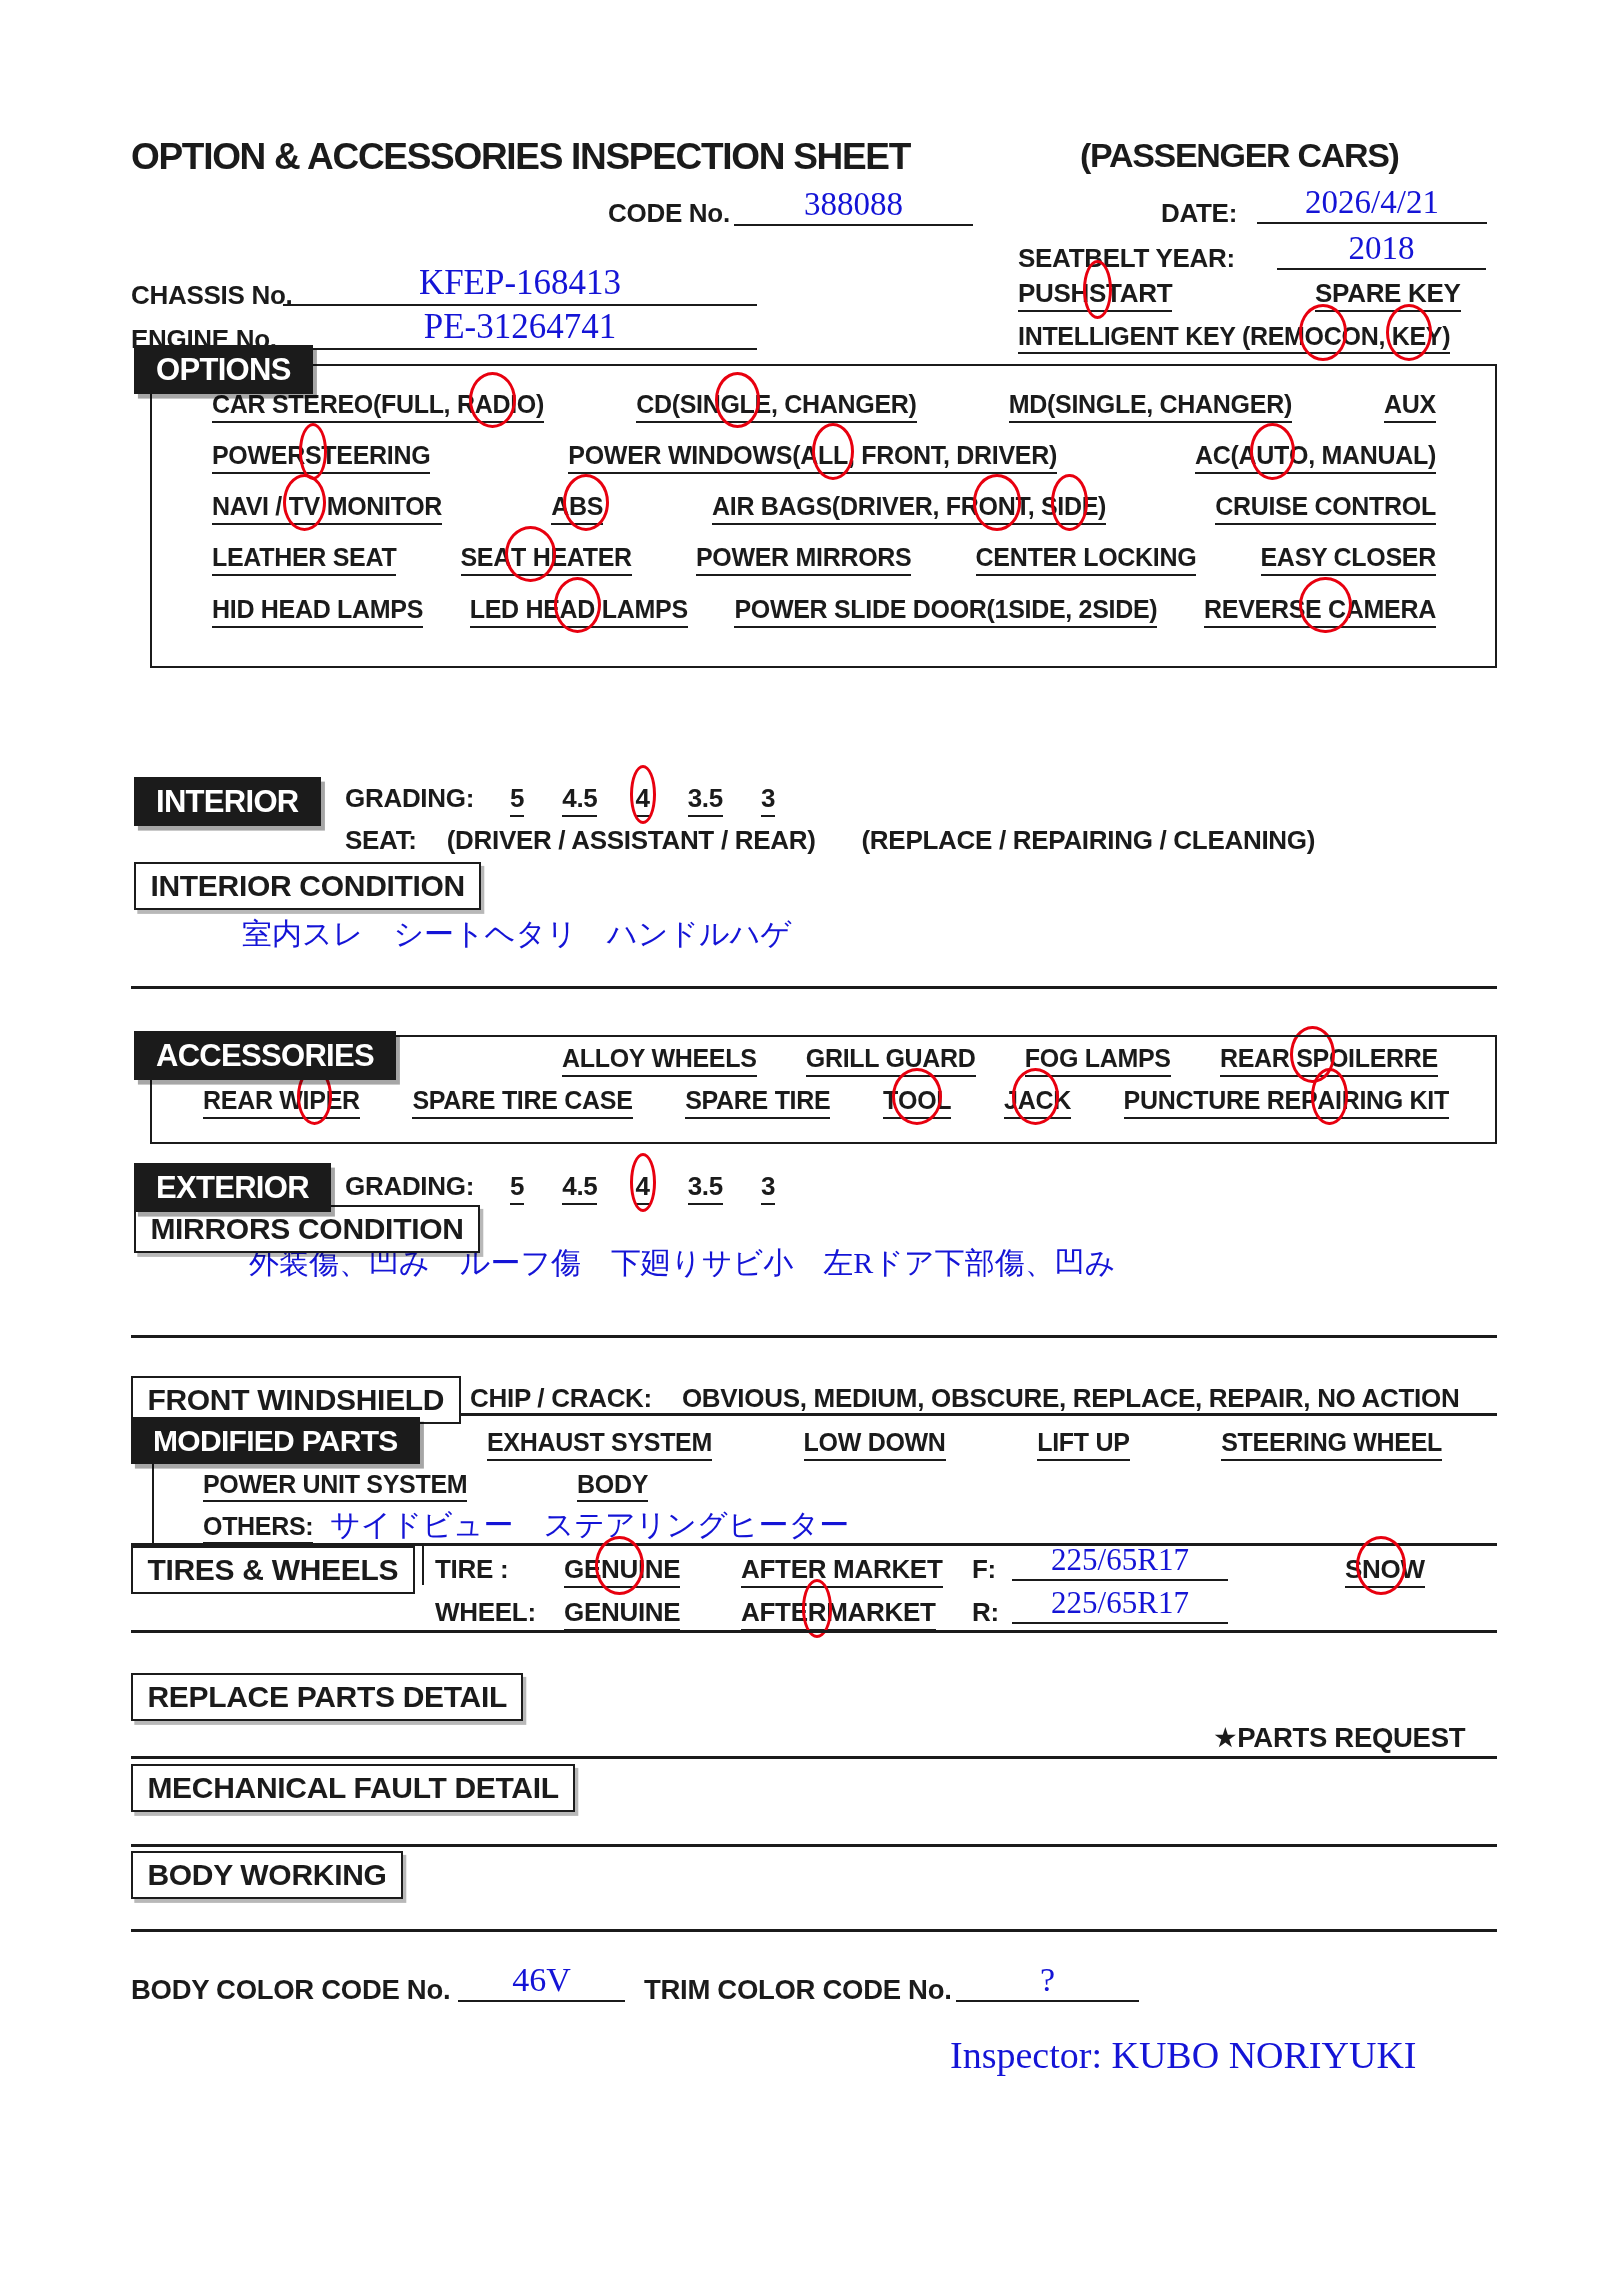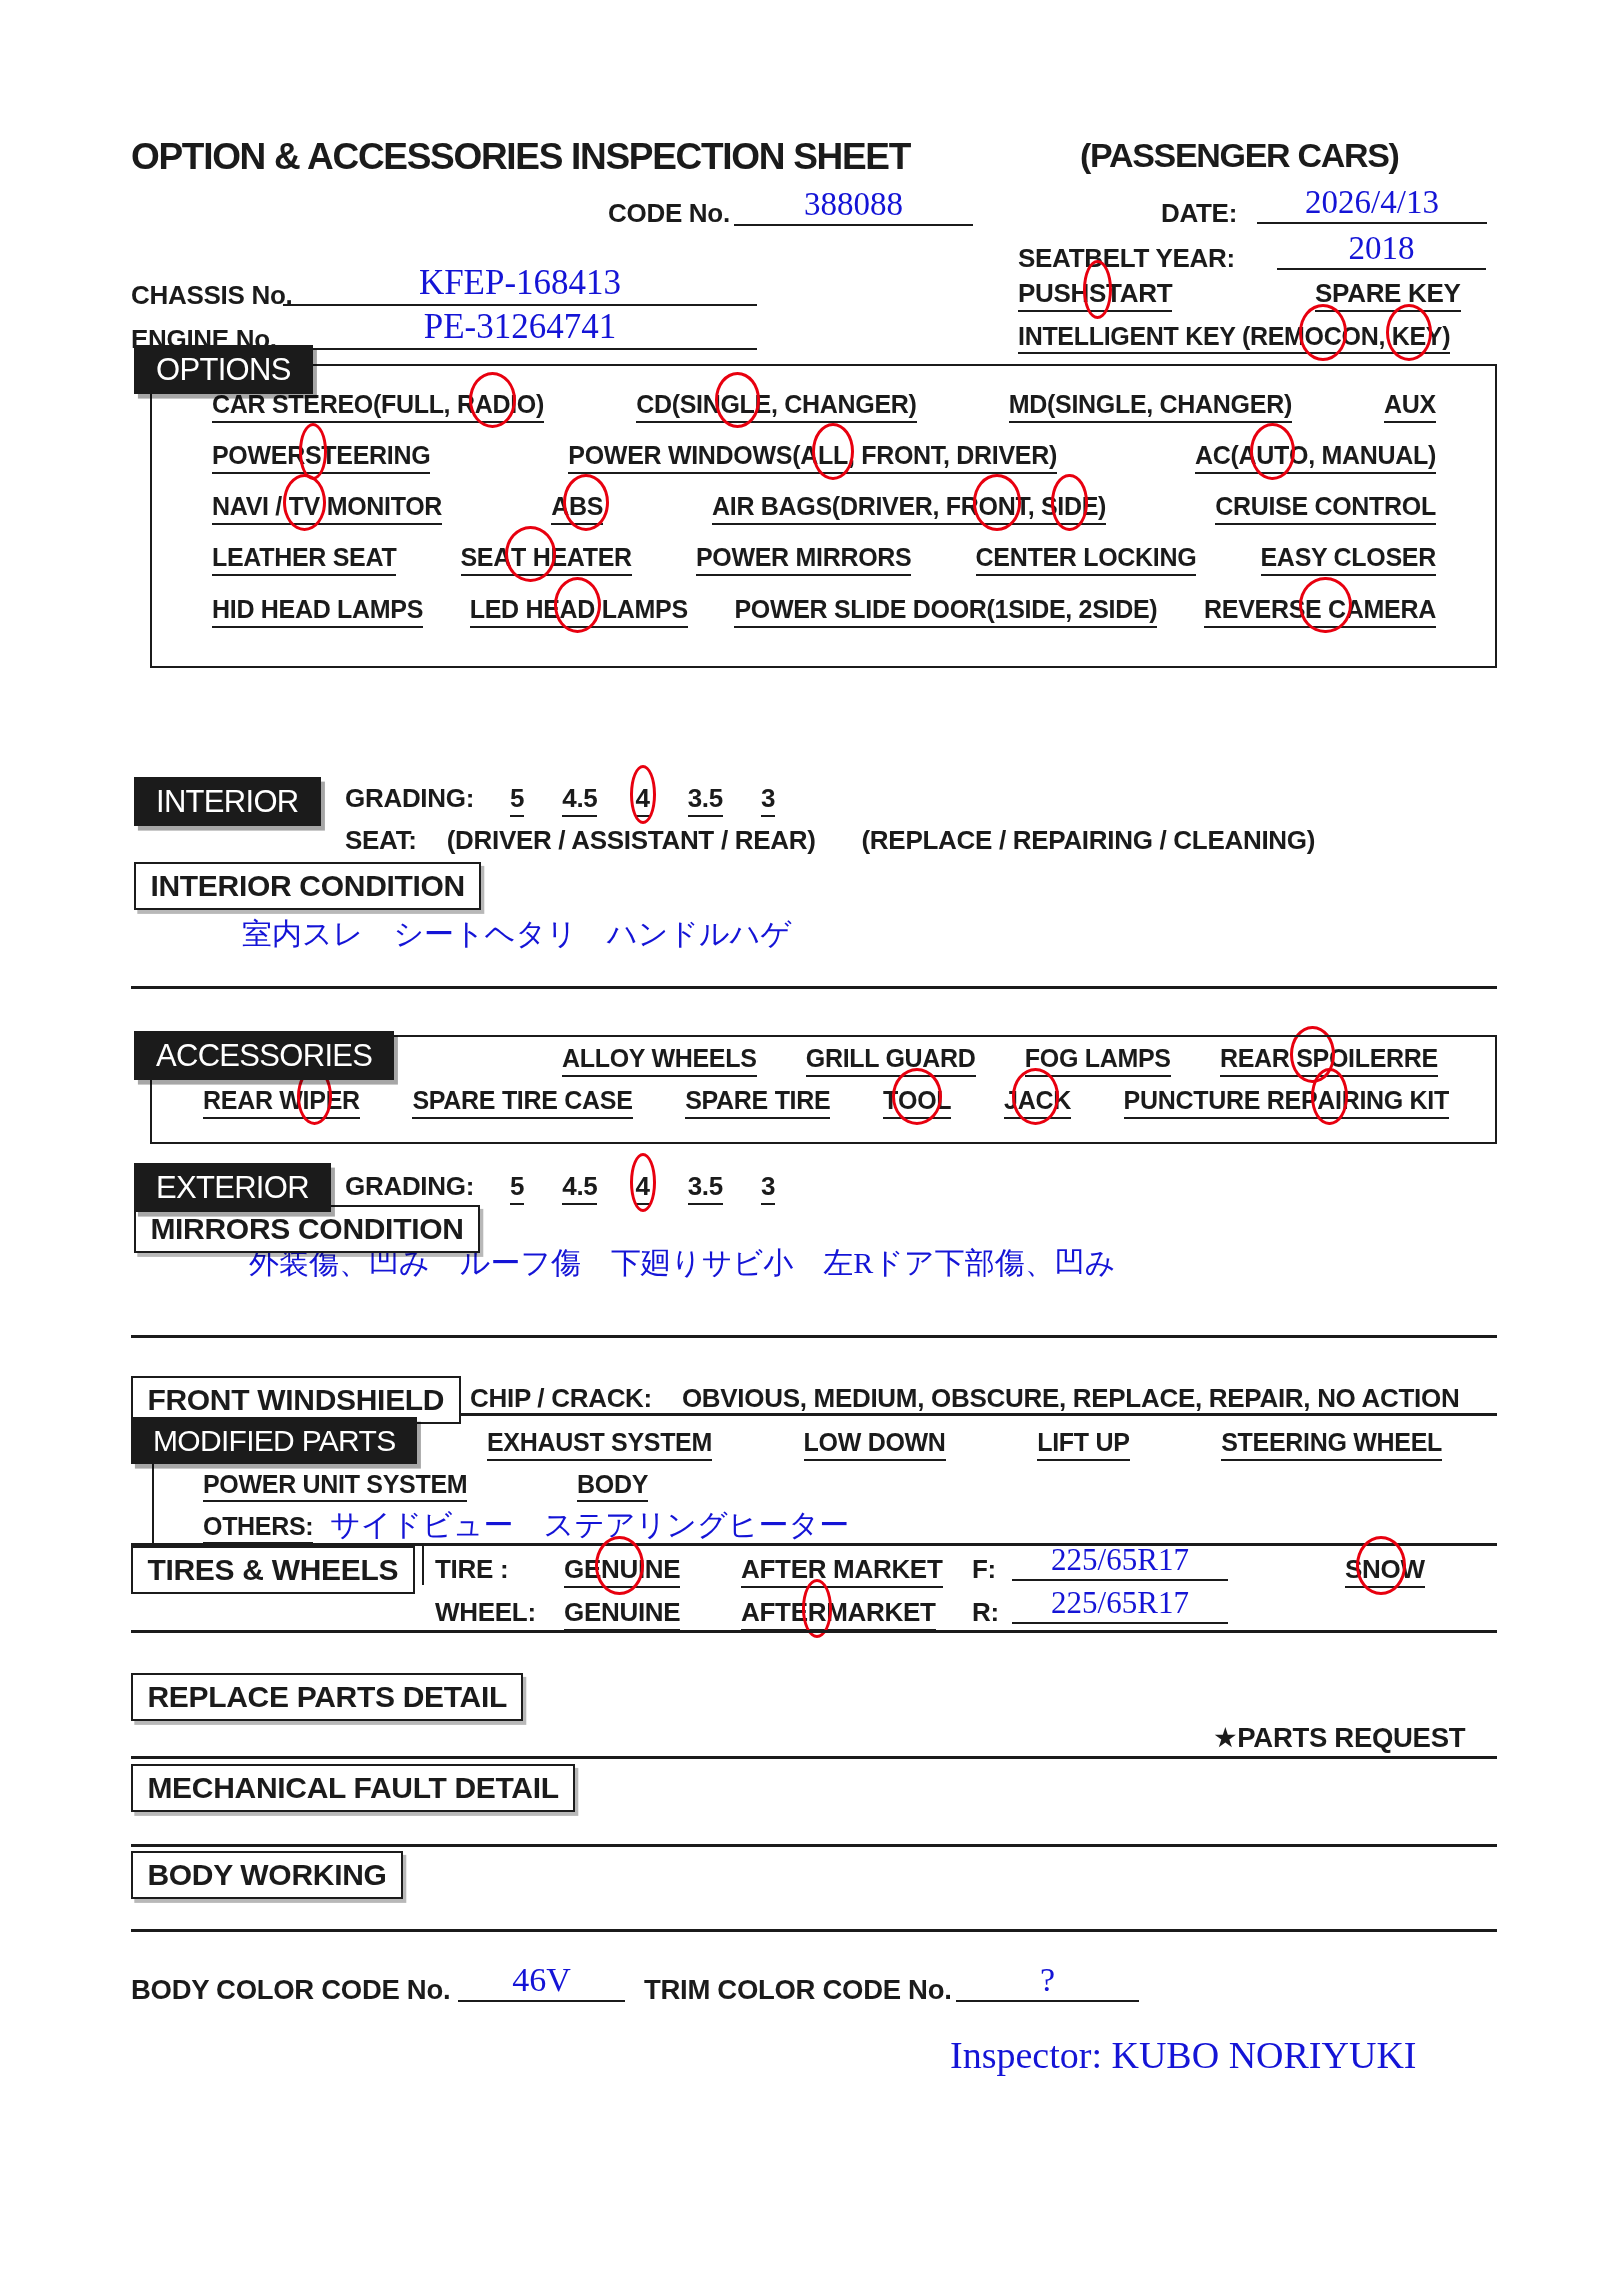--- a/index.html
+++ b/index.html
@@ -6,21 +6,21 @@
   .page{position:relative;width:1622px;height:2295px;background:#fff;overflow:hidden;
         font-family:"Liberation Sans","DejaVu Sans",sans-serif;color:var(--ink,#1b1b1b);}
   .lbl{position:absolute;font-size:26px;font-weight:600;letter-spacing:-0.3px;white-space:nowrap;}
   .title{position:absolute;font-size:37px;font-weight:700;letter-spacing:-1.3px;white-space:nowrap;}
   .u{border-bottom:2.6px solid var(--ink);padding-bottom:2px;}
   .item{white-space:nowrap;}
   .item.u{border-bottom:2.6px solid var(--ink);padding-bottom:2px;}
   .fill{position:absolute;border-bottom:2.6px solid var(--ink);text-align:center;
         font-family:"Liberation Serif","DejaVu Serif",serif;color:var(--blue);
         font-size:33px;white-space:nowrap;padding-bottom:1.3px;}
-  .tab{position:absolute;background:var(--ink);color:#fff;font-weight:400;font-size:31px;
+  .tab{position:absolute;background:var(--ink);color:#fff;font-weight:700;font-size:31px;
        padding:6.5px 22px;white-space:nowrap;z-index:3;box-shadow:3.9px 4.6px 0 rgba(0,0,0,.35);letter-spacing:-0.7px;}
   .wbox{position:absolute;background:#fff;border:2px solid var(--ink);font-size:30px;font-weight:600;
         padding:5.2px 14.4px;white-space:nowrap;z-index:2;box-shadow:3.3px 3.9px 0 rgba(0,0,0,.28);letter-spacing:-0.3px;}
   .sbox{position:absolute;border:2.6px solid var(--ink);z-index:1;}
   .orow{display:flex;justify-content:space-between;align-items:baseline;font-size:25px;font-weight:600;
         letter-spacing:-0.3px;white-space:nowrap;}
   .rowabs{position:absolute;display:flex;justify-content:space-between;align-items:baseline;
           font-size:25px;font-weight:600;letter-spacing:-0.3px;white-space:nowrap;}
   .circ{position:relative;display:inline-block;}
   .circ::after{content:"";position:absolute;left:-5.9px;right:-5.9px;top:-17.7px;bottom:-9.8px;
@@ -40,21 +40,21 @@
 <body>
 
 <div class="page">
 
   <div class="title" style="left:131px;top:136px">OPTION &amp; ACCESSORIES INSPECTION SHEET</div>
   <div class="title" style="left:1080px;top:136px;font-size:34px">(PASSENGER CARS)</div>
 
   <div class="lbl" style="left:608px;top:198px">CODE No.</div>
   <div class="fill" style="left:734px;top:186px;width:239px">388088</div>
   <div class="lbl" style="left:1161px;top:198px">DATE:</div>
-  <div class="fill" style="left:1257px;top:184px;width:230px">2026/4/13</div>
+  <div class="fill" style="left:1257px;top:184px;width:230px">2026/4/21</div>
 
   <div class="lbl" style="left:1018px;top:243px">SEATBELT YEAR:</div>
   <div class="fill" style="left:1277px;top:230px;width:209px">2018</div>
 
   <div class="lbl" style="left:131px;top:280px">CHASSIS No.</div>
   <div class="fill" style="left:283px;top:263px;width:474px;font-size:35px">KFEP-168413</div>
   <div class="lbl" style="left:1018px;top:278px"><span class="item u">PUSH<span class="circ"> S</span>TART</span></div>
   <div class="lbl" style="left:1315px;top:278px"><span class="item u">SPARE KEY</span></div>
 
   <div class="lbl" style="left:131px;top:324px">ENGINE No.</div>

